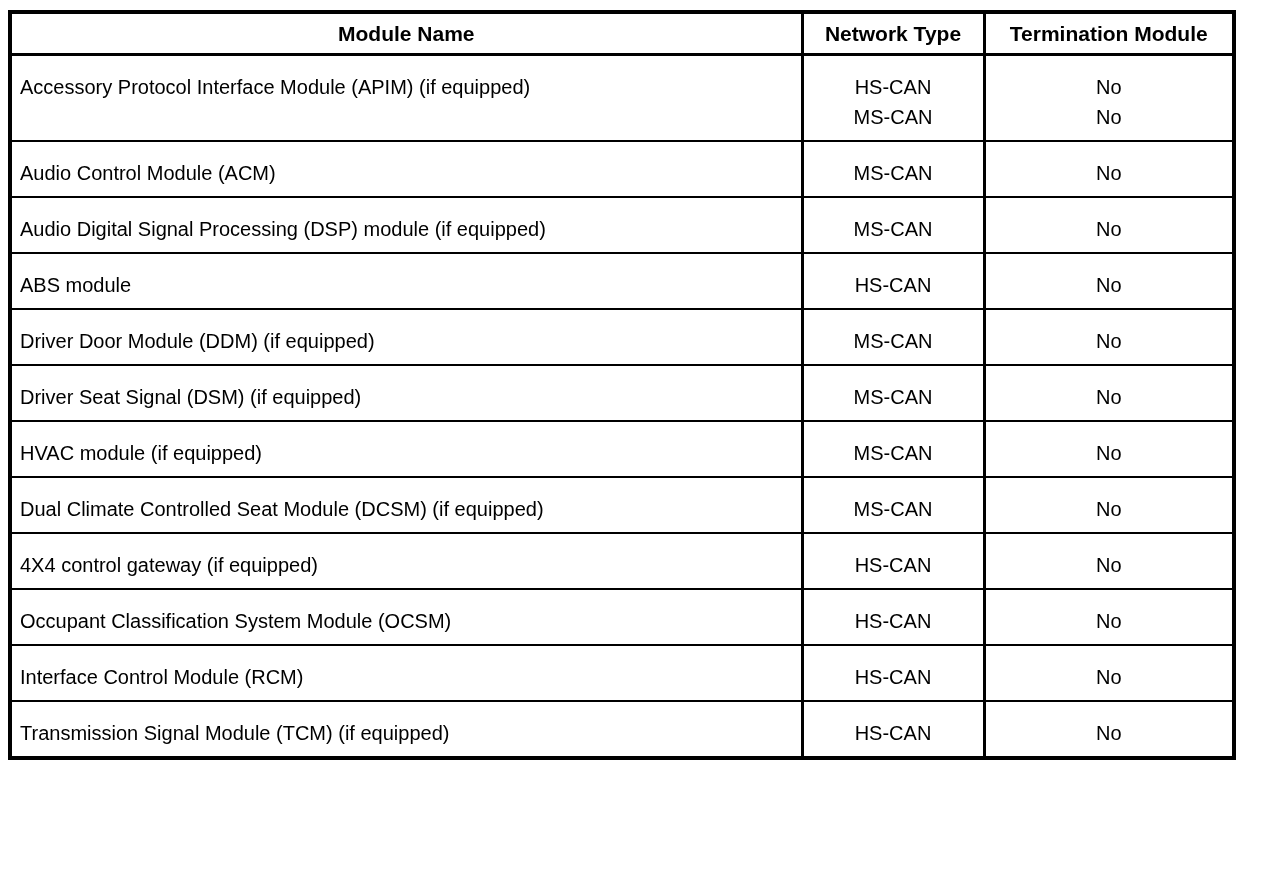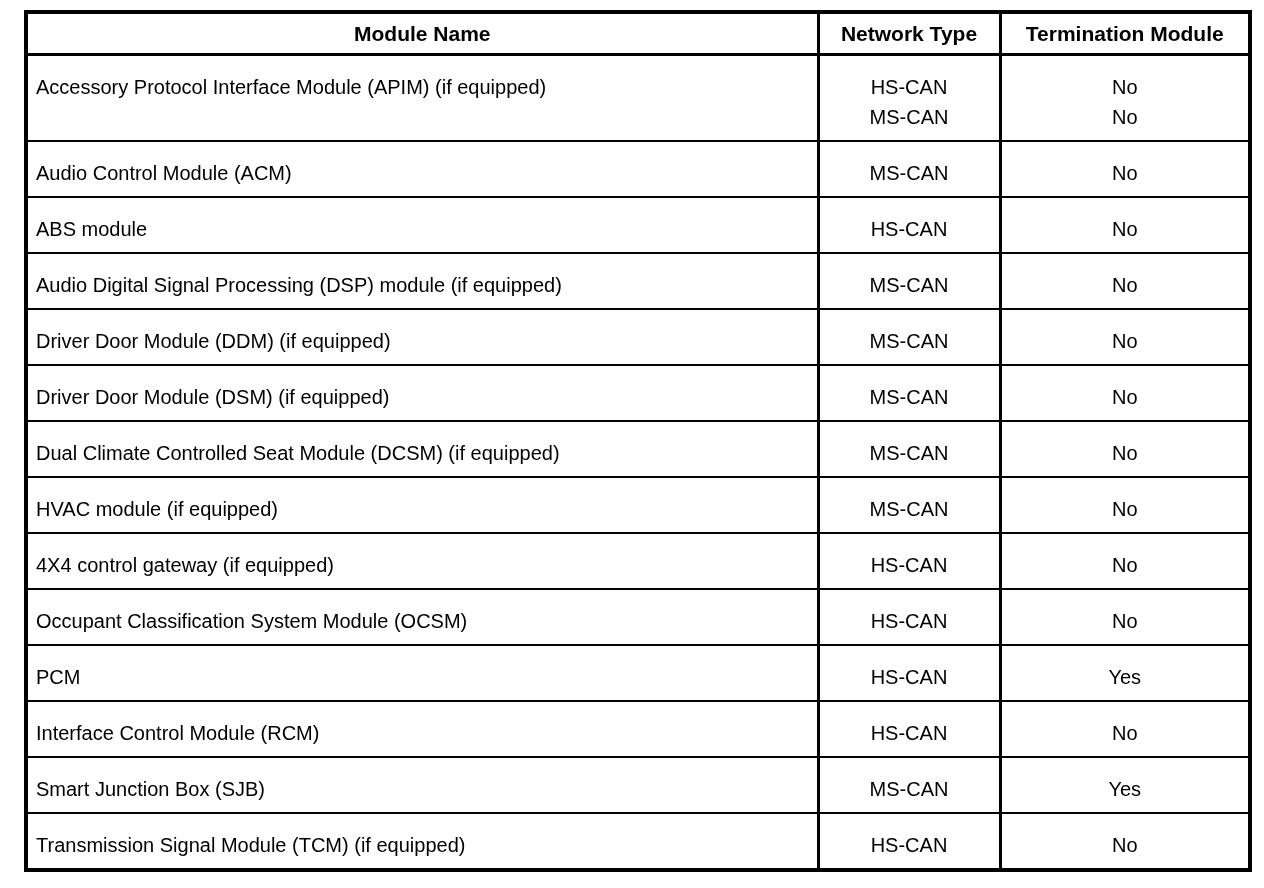--- a/index.html
+++ b/index.html
@@ -9,21 +9,21 @@
   }
   .page {
     position: relative;
     width: 1264px;
     height: 888px;
     background: #ffffff;
     overflow: hidden;
   }
   table.module-table {
     position: absolute;
-    left: 24px;
+    left: 8px;
     top: 10px;
     border-collapse: collapse;
     table-layout: fixed;
     width: 1224px;
     font-family: "Liberation Sans", sans-serif;
     color: #000000;
     border: 4px solid #000000;
   }
   table.module-table th,
   table.module-table td {
@@ -86,73 +86,63 @@
           <td class="col-module">Accessory Protocol Interface Module (APIM) (if equipped)</td>
           <td class="col-network">HS-CAN<br>MS-CAN</td>
           <td class="col-termination">No<br>No</td>
         </tr>
         <tr>
           <td class="col-module">Audio Control Module (ACM)</td>
           <td class="col-network">MS-CAN</td>
           <td class="col-termination">No</td>
         </tr>
         <tr>
-          <td class="col-module">ABS module</td>
-          <td class="col-network">HS-CAN</td>
+          <td class="col-module">Audio Digital Signal Processing (DSP) module (if equipped)</td>
+          <td class="col-network">MS-CAN</td>
           <td class="col-termination">No</td>
         </tr>
         <tr>
-          <td class="col-module">Audio Digital Signal Processing (DSP) module (if equipped)</td>
-          <td class="col-network">MS-CAN</td>
+          <td class="col-module">ABS module</td>
+          <td class="col-network">HS-CAN</td>
           <td class="col-termination">No</td>
         </tr>
         <tr>
           <td class="col-module">Driver Door Module (DDM) (if equipped)</td>
           <td class="col-network">MS-CAN</td>
           <td class="col-termination">No</td>
         </tr>
         <tr>
-          <td class="col-module">Driver Door Module (DSM) (if equipped)</td>
+          <td class="col-module">Driver Seat Signal (DSM) (if equipped)</td>
+          <td class="col-network">MS-CAN</td>
+          <td class="col-termination">No</td>
+        </tr>
+        <tr>
+          <td class="col-module">HVAC module (if equipped)</td>
           <td class="col-network">MS-CAN</td>
           <td class="col-termination">No</td>
         </tr>
         <tr>
           <td class="col-module">Dual Climate Controlled Seat Module (DCSM) (if equipped)</td>
-          <td class="col-network">MS-CAN</td>
-          <td class="col-termination">No</td>
-        </tr>
-        <tr>
-          <td class="col-module">HVAC module (if equipped)</td>
           <td class="col-network">MS-CAN</td>
           <td class="col-termination">No</td>
         </tr>
         <tr>
           <td class="col-module">4X4 control gateway (if equipped)</td>
           <td class="col-network">HS-CAN</td>
           <td class="col-termination">No</td>
         </tr>
         <tr>
           <td class="col-module">Occupant Classification System Module (OCSM)</td>
           <td class="col-network">HS-CAN</td>
           <td class="col-termination">No</td>
         </tr>
         <tr>
-          <td class="col-module">PCM</td>
-          <td class="col-network">HS-CAN</td>
-          <td class="col-termination">Yes</td>
-        </tr>
-        <tr>
           <td class="col-module">Interface Control Module (RCM)</td>
           <td class="col-network">HS-CAN</td>
           <td class="col-termination">No</td>
-        </tr>
-        <tr>
-          <td class="col-module">Smart Junction Box (SJB)</td>
-          <td class="col-network">MS-CAN</td>
-          <td class="col-termination">Yes</td>
         </tr>
         <tr>
           <td class="col-module">Transmission Signal Module (TCM) (if equipped)</td>
           <td class="col-network">HS-CAN</td>
           <td class="col-termination">No</td>
         </tr>
       </tbody>
   </table>
 </div>
 

